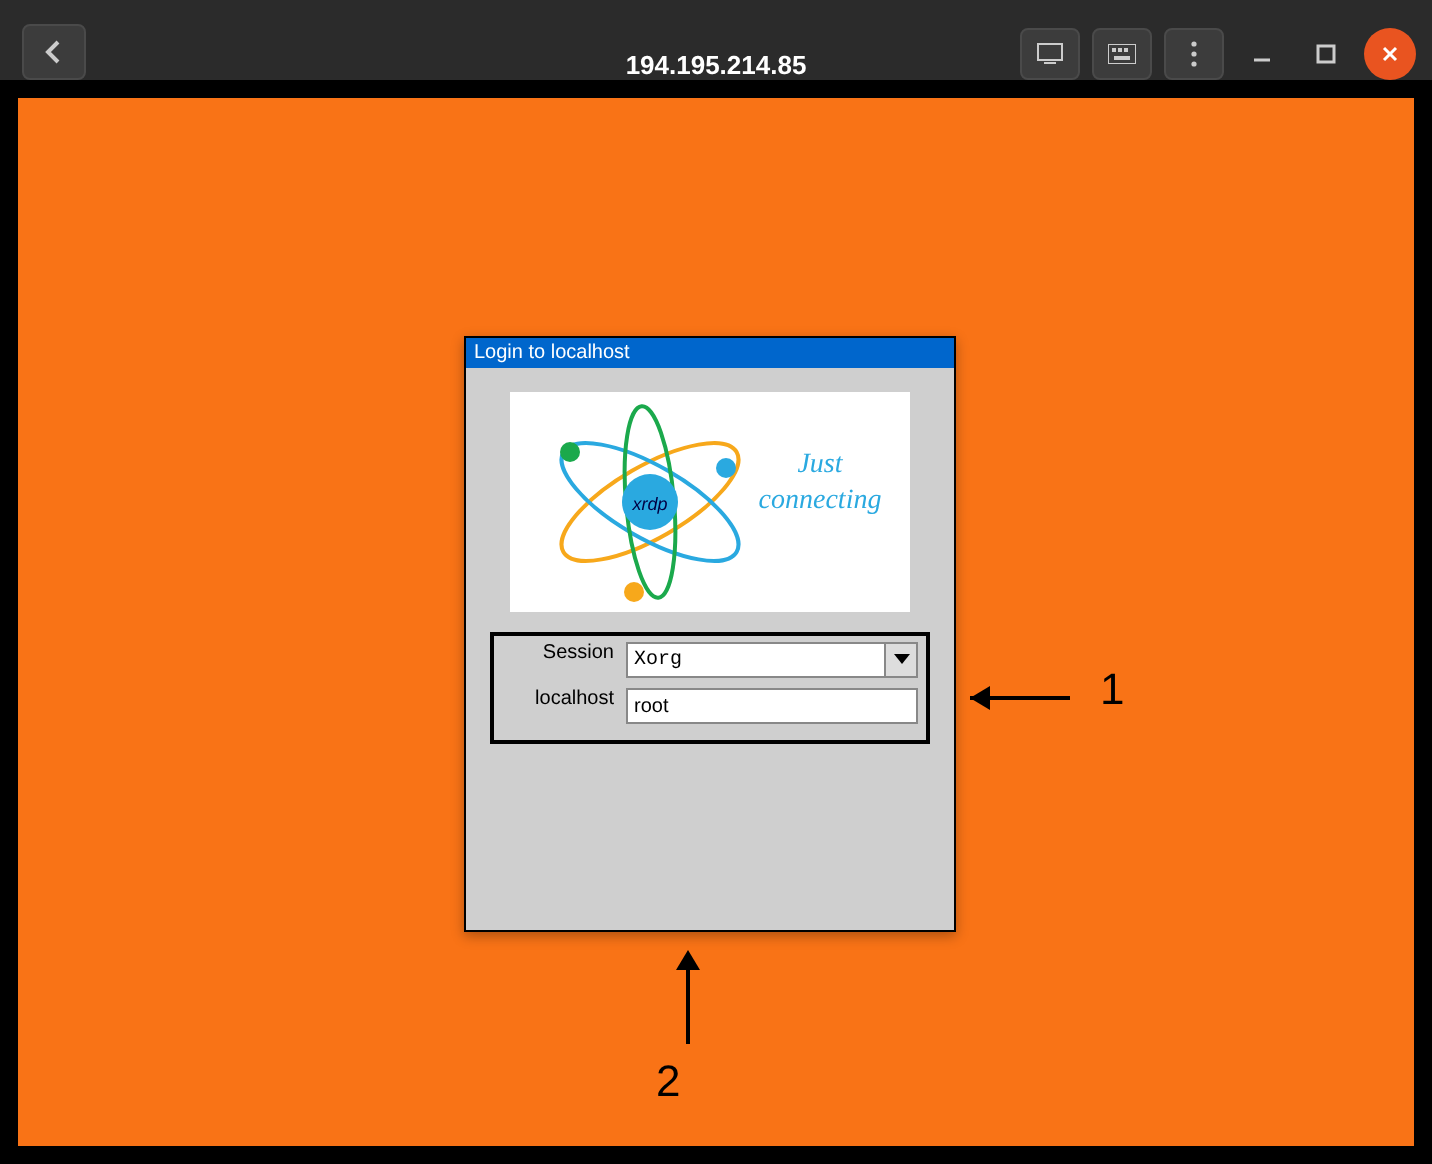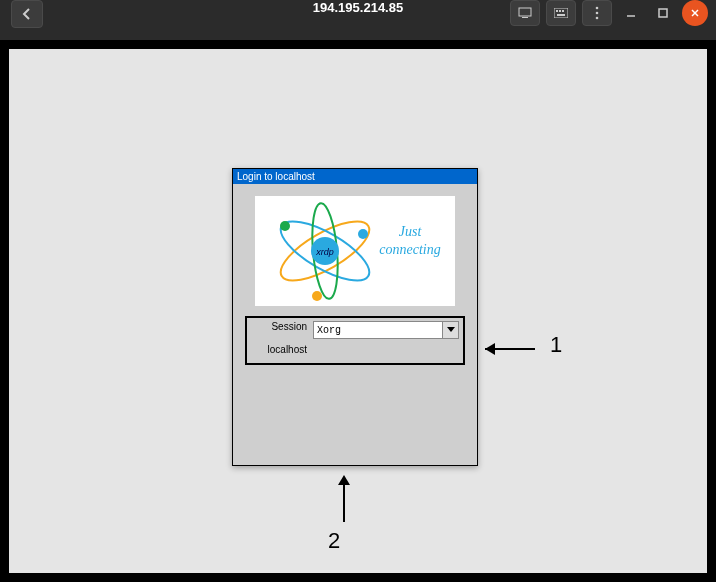--- a/index.html
+++ b/index.html
@@ -9,21 +9,21 @@
       background: #4a1a4a;
       font-family: Arial, sans-serif;
       font-size: 11px;
       position: relative;
       overflow: hidden;
     }
     .topbar {
       height: 40px;
       background: #2b2b2b;
       display: flex;
-      align-items: flex-start;
+      align-items: flex-end;
       padding: 0 11px;
       position: relative;
     }
     .back-btn {
       width: 32px;
       height: 28px;
       background: #3c3c3c;
       border: 1px solid #4a4a4a;
       border-radius: 4px;
       display: flex;
@@ -86,21 +86,21 @@
       top: 40px;
       left: 0;
       right: 0;
       bottom: 0;
       background: #000;
       padding: 9px;
     }
     .desktop {
       width: 100%;
       height: 100%;
-      background: #e5e5e5;
+      background: #f97316;
       position: relative;
     }
     .dialog {
       position: absolute;
       left: 223px;
       top: 119px;
       width: 246px;
       height: 298px;
       background: #cfcfcf;
       border: 1px solid #000;
@@ -277,20 +277,21 @@
               <span>Xorg</span>
               <div class="select-arrow">
                 <svg width="8" height="6">
                     <path d="M0 0 L8 0 L4 5 Z" fill="#000"></path>
                   </svg>
               </div>
             </div>
           </div>
           <div class="form-row">
             <div class="form-label">localhost</div>
+            <input class="text-input" value="root" style="">
           </div>
         </div>
 
       </div>
     </div>
 
     <svg class="arrow-svg" style="left:468px; top:290px;" width="60" height="20">
       <line x1="58" y1="10" x2="8" y2="10" stroke="#000" stroke-width="2"></line>
       <path d="M8 10 L18 4 L18 16 Z" fill="#000"></path>
     </svg>

